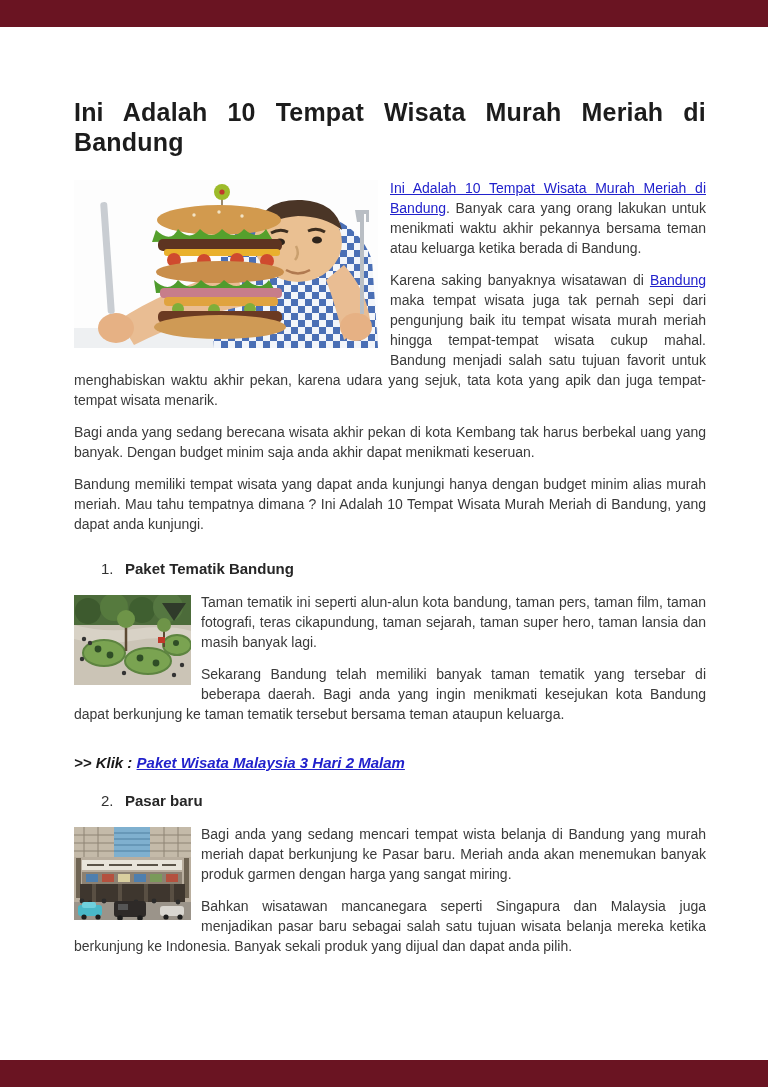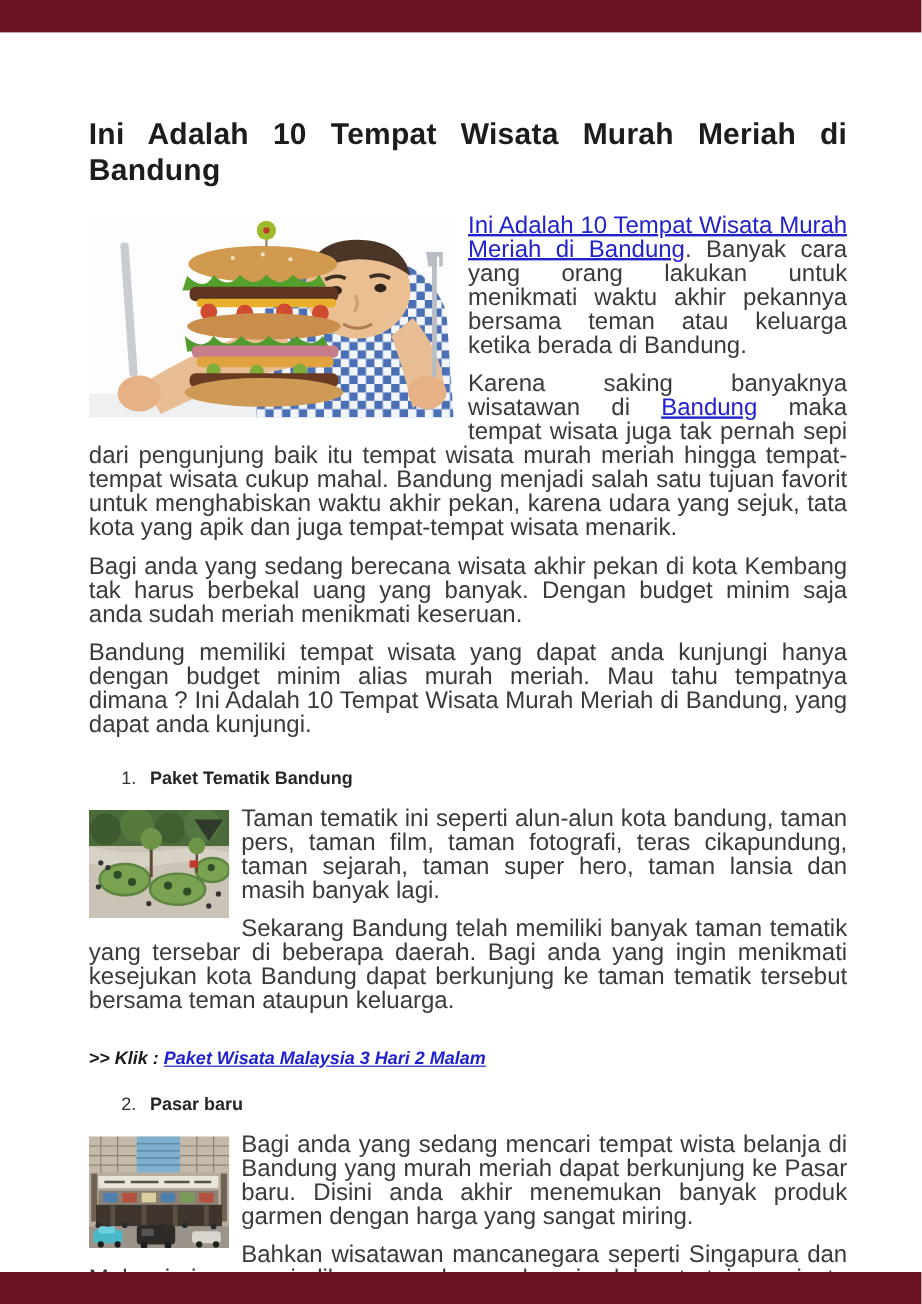--- a/index.html
+++ b/index.html
@@ -8,21 +8,21 @@
     font-family:"Liberation Sans","DejaVu Sans",sans-serif;
   }
   .edge-bar{position:absolute;left:0;width:768px;height:27px;background:#6a1422;}
   .edge-bar.top{top:0;}
   .edge-bar.bottom{bottom:0;}
   .page{position:absolute;top:27px;left:74px;width:632px;color:#3a3a3a;}
   h1{
     margin:70px 0 21px 0;font-size:25px;line-height:30px;font-weight:bold;
     color:#1c1c1c;text-align:justify;letter-spacing:0.2px;
   }
-  p.para{font-size:20px;line-height:20px;text-align:justify;margin:0 0 12px 0;color:#3a3a3a;}
+  p.para{font-size:14px;line-height:20px;text-align:justify;margin:0 0 12px 0;color:#3a3a3a;}
   a.doclink{color:#2222cc;text-decoration:underline;cursor:pointer;}
   .intro,.section-body{overflow:hidden;}
   .hero-img{float:left;width:304px;height:168px;margin:2px 12px 6px 0;}
   .thumb{float:left;margin:3px 10px 4px 0;}
   .thumb.park{width:117px;height:90px;}
   .thumb.pasar{width:117px;height:93px;}
   .list-heading{
     display:flex;align-items:baseline;padding-left:27px;margin:14px 0 15px 0;
     font-size:15px;font-weight:bold;color:#262626;
   }
@@ -97,21 +97,21 @@
           <circle cx="176" cy="129" r="6" fill="#7fae3a"></circle>
         <rect x="84" y="131" width="124" height="12" rx="5" fill="#6b3a22"></rect>
         <ellipse cx="146" cy="147" rx="66" ry="12" fill="#cf9a55"></ellipse>
       </svg>
     </div>
 
     <p class="para"><a class="doclink">Ini Adalah 10 Tempat Wisata Murah Meriah di Bandung</a><span>. Banyak cara yang orang lakukan untuk menikmati waktu akhir pekannya bersama teman atau keluarga ketika berada di Bandung.</span></p>
 
     <p class="para"><span>Karena saking banyaknya wisatawan di </span><a class="doclink">Bandung</a><span> maka tempat wisata juga tak pernah sepi dari pengunjung baik itu tempat wisata murah meriah hingga tempat-tempat wisata cukup mahal. Bandung menjadi salah satu tujuan favorit untuk menghabiskan waktu akhir pekan, karena udara yang sejuk, tata kota yang apik dan juga tempat-tempat wisata menarik.</span></p>
 
-    <p class="para">Bagi anda yang sedang berecana wisata akhir pekan di kota Kembang tak harus berbekal uang yang banyak. Dengan budget minim saja anda sudah meriah menikmati keseruan.</p>
+    <p class="para">Bagi anda yang sedang berecana wisata akhir pekan di kota Kembang tak harus berbekal uang yang banyak. Dengan budget minim saja anda akhir dapat menikmati keseruan.</p>
 
     <p class="para">Bandung memiliki tempat wisata yang dapat anda kunjungi hanya dengan budget minim alias murah meriah. Mau tahu tempatnya dimana ? Ini Adalah 10 Tempat Wisata Murah Meriah di Bandung, yang dapat anda kunjungi.</p>
   </div>
 
   <div class="list-heading">
     <span class="num">1.</span>
     <span>Paket Tematik Bandung</span>
   </div>
 
   <div class="section-body">
@@ -219,19 +219,19 @@
         <rect x="44" y="77" width="10" height="6" fill="#555"></rect>
         <rect x="86" y="79" width="24" height="10" rx="3" fill="#d9d6d0"></rect>
         <circle cx="10" cy="90" r="2.6" fill="#1d1d1d"></circle>
           <circle cx="24" cy="90" r="2.6" fill="#1d1d1d"></circle>
         <circle cx="46" cy="91" r="2.8" fill="#1d1d1d"></circle>
           <circle cx="66" cy="91" r="2.8" fill="#1d1d1d"></circle>
         <circle cx="92" cy="90" r="2.6" fill="#1d1d1d"></circle>
           <circle cx="106" cy="90" r="2.6" fill="#1d1d1d"></circle>
       </svg>
     </div>
-    <p class="para">Bagi anda yang sedang mencari tempat wista belanja di Bandung yang murah meriah dapat berkunjung ke Pasar baru. Disini anda akhir menemukan banyak produk garmen dengan harga yang sangat miring.</p>
+    <p class="para">Bagi anda yang sedang mencari tempat wista belanja di Bandung yang murah meriah dapat berkunjung ke Pasar baru. Meriah anda akan menemukan banyak produk garmen dengan harga yang sangat miring.</p>
     <p class="para">Bahkan wisatawan mancanegara seperti Singapura dan Malaysia juga menjadikan pasar baru sebagai salah satu tujuan wisata belanja mereka ketika berkunjung ke Indonesia. Banyak sekali produk yang dijual dan dapat anda pilih.</p>
   </div>
 
 </div>
 
 <div class="edge-bar bottom"></div>
 
 </body></html>

